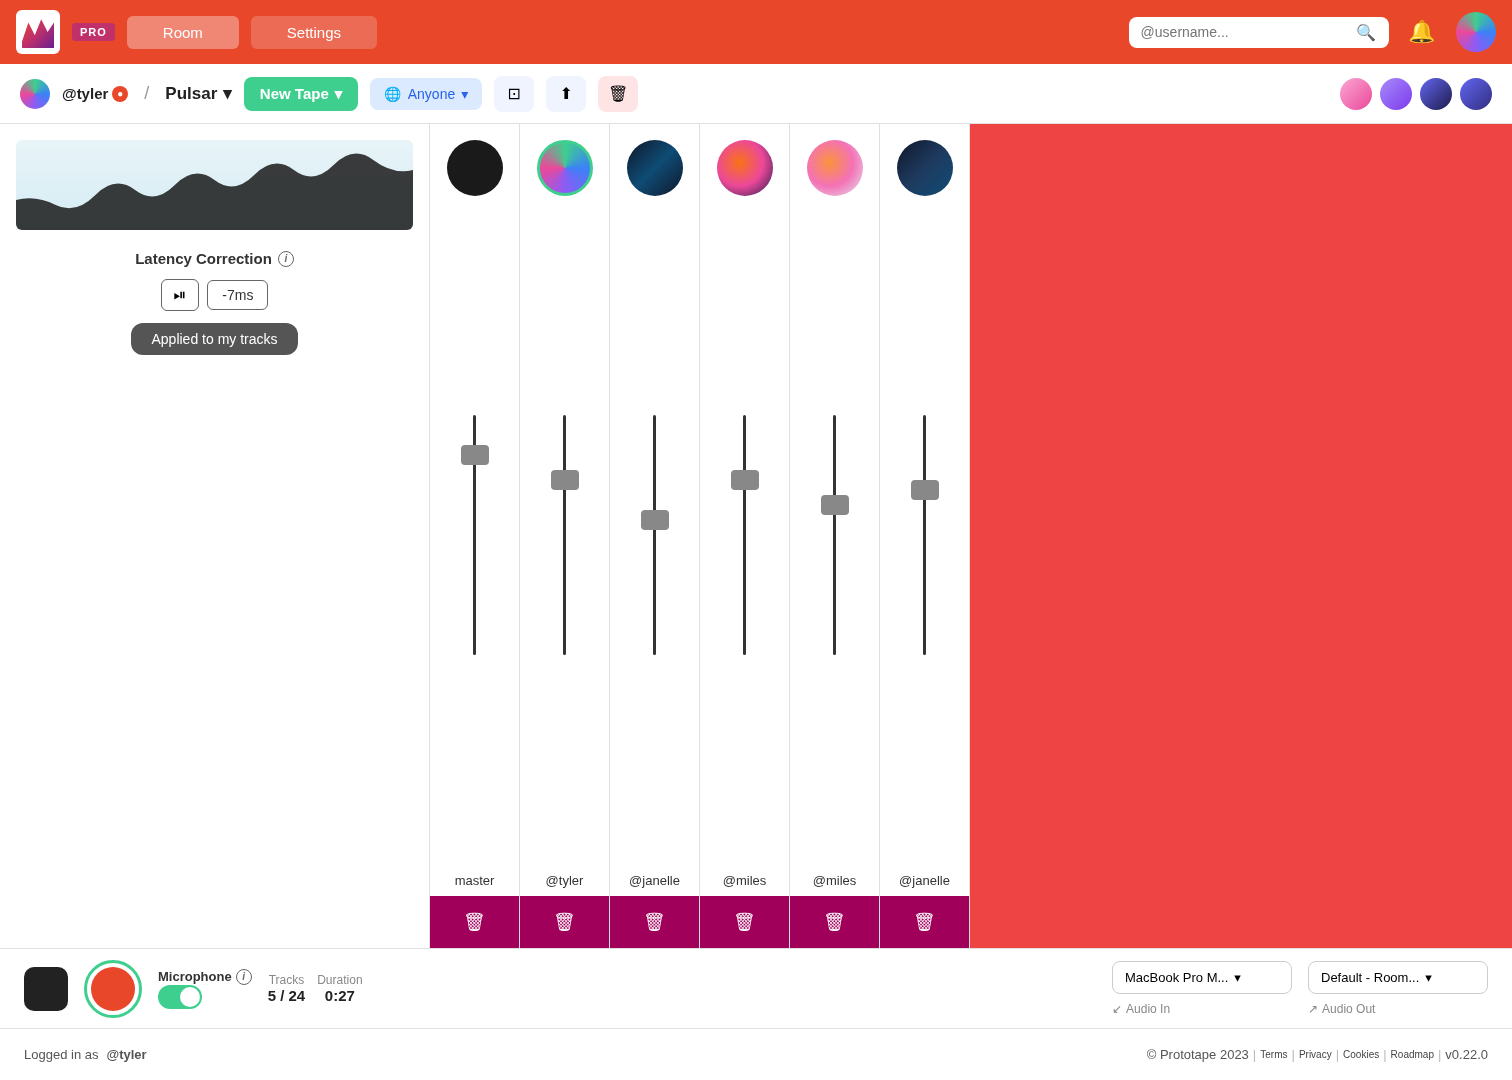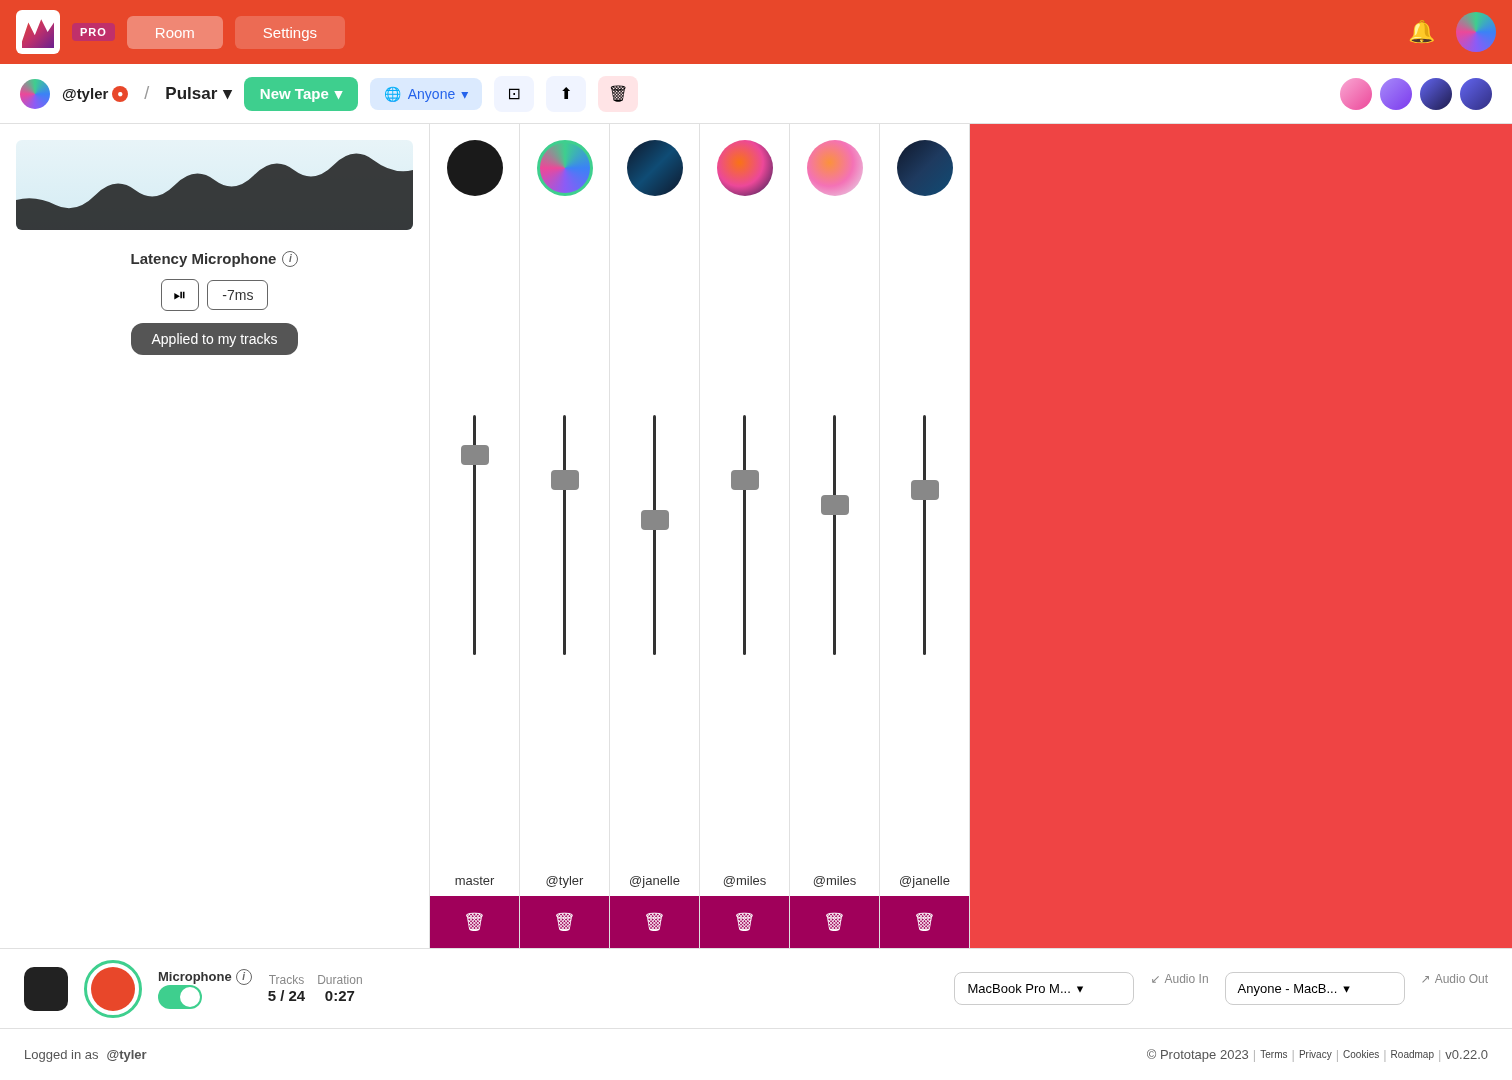--- a/index.html
+++ b/index.html
@@ -32,21 +32,21 @@
       font-size: 11px;
       font-weight: 700;
       padding: 3px 8px;
       border-radius: 4px;
       letter-spacing: 1px;
     }
     .nav-btn {
       background: rgba(255,255,255,0.2);
       color: white;
       border: none;
-      padding: 8px 28px;
+      padding: 8px 36px;
       border-radius: 6px;
       font-size: 15px;
       font-weight: 500;
       cursor: pointer;
     }
     .nav-btn.active {
       background: rgba(255,255,255,0.35);
     }
     .nav-spacer { flex: 1; }
     .search-bar {
@@ -357,21 +357,21 @@
     .device-select {
       display: flex; align-items: center; gap: 6px;
       background: white;
       border: 1.5px solid #ccc;
       border-radius: 8px;
       padding: 8px 12px;
       font-size: 13px;
       cursor: pointer;
       min-width: 180px;
     }
-    .device-group { display: flex; flex-direction: row; align-items: flex-start; gap: 16px; }
+    .device-group { display: flex; flex-direction: column; align-items: flex-start; gap: 8px; }
     .device-io-label {
       font-size: 12px; color: #888;
       display: flex; align-items: center; gap: 4px;
     }
 
     
     .footer {
       background: white;
       height: 52px;
       display: flex;
@@ -391,20 +391,24 @@
 <body>
 
 <nav class="top-nav">
   <div class="logo">
     <div class="logo-inner"></div>
   </div>
   <span class="pro-badge">PRO</span>
   <button class="nav-btn active">Room</button>
   <button class="nav-btn">Settings</button>
   <div class="nav-spacer"></div>
+  <div class="search-bar">
+    <input type="text" placeholder="@username..." style="">
+    <span>🔍</span>
+  </div>
   <button class="nav-icon-btn">🔔</button>
   <div class="avatar-circle"></div>
 </nav>
 
 <div class="second-bar">
   <div class="user-avatar-sm"></div>
   <div class="username-label">
     <span>@tyler</span>
     <span class="dot">●</span>
   </div>
@@ -443,21 +447,21 @@
 <div class="main-content">
 
   <div class="left-panel">
     <div class="waveform-display">
       <svg class="waveform-mountains" viewBox="0 0 400 90" preserveAspectRatio="none" width="100%" height="90">
         <path d="M0,90 L0,60 Q20,55 40,65 Q60,75 80,55 Q100,35 120,50 Q140,65 160,45 Q180,25 200,40 Q220,55 240,35 Q260,15 280,30 Q300,45 320,25 Q340,5 360,20 Q380,35 400,30 L400,90 Z" fill="#1a1a1a" opacity="0.85"></path>
       </svg>
     </div>
     <div class="latency-section">
       <div class="latency-title">
-        <span>Latency Microphone</span>
+        <span>Latency Correction</span>
         <span class="info-icon">i</span>
       </div>
       <div class="latency-controls">
         <button class="latency-play-btn">⏯</button>
         <div class="latency-value">-7ms</div>
       </div>
       <div class="applied-badge">Applied to my tracks</div>
     </div>
   </div>
 
@@ -576,21 +580,21 @@
       <span>MacBook Pro M...</span>
       <span>▾</span>
     </div>
     <div class="device-io-label">
       <span>↙</span>
       <span>Audio In</span>
     </div>
   </div>
   <div class="device-group">
     <div class="device-select">
-      <span>Anyone - MacB...</span>
+      <span>Default - Room...</span>
       <span>▾</span>
     </div>
     <div class="device-io-label">
       <span>↗</span>
       <span>Audio Out</span>
     </div>
   </div>
 </div>
 
 <footer class="footer">

